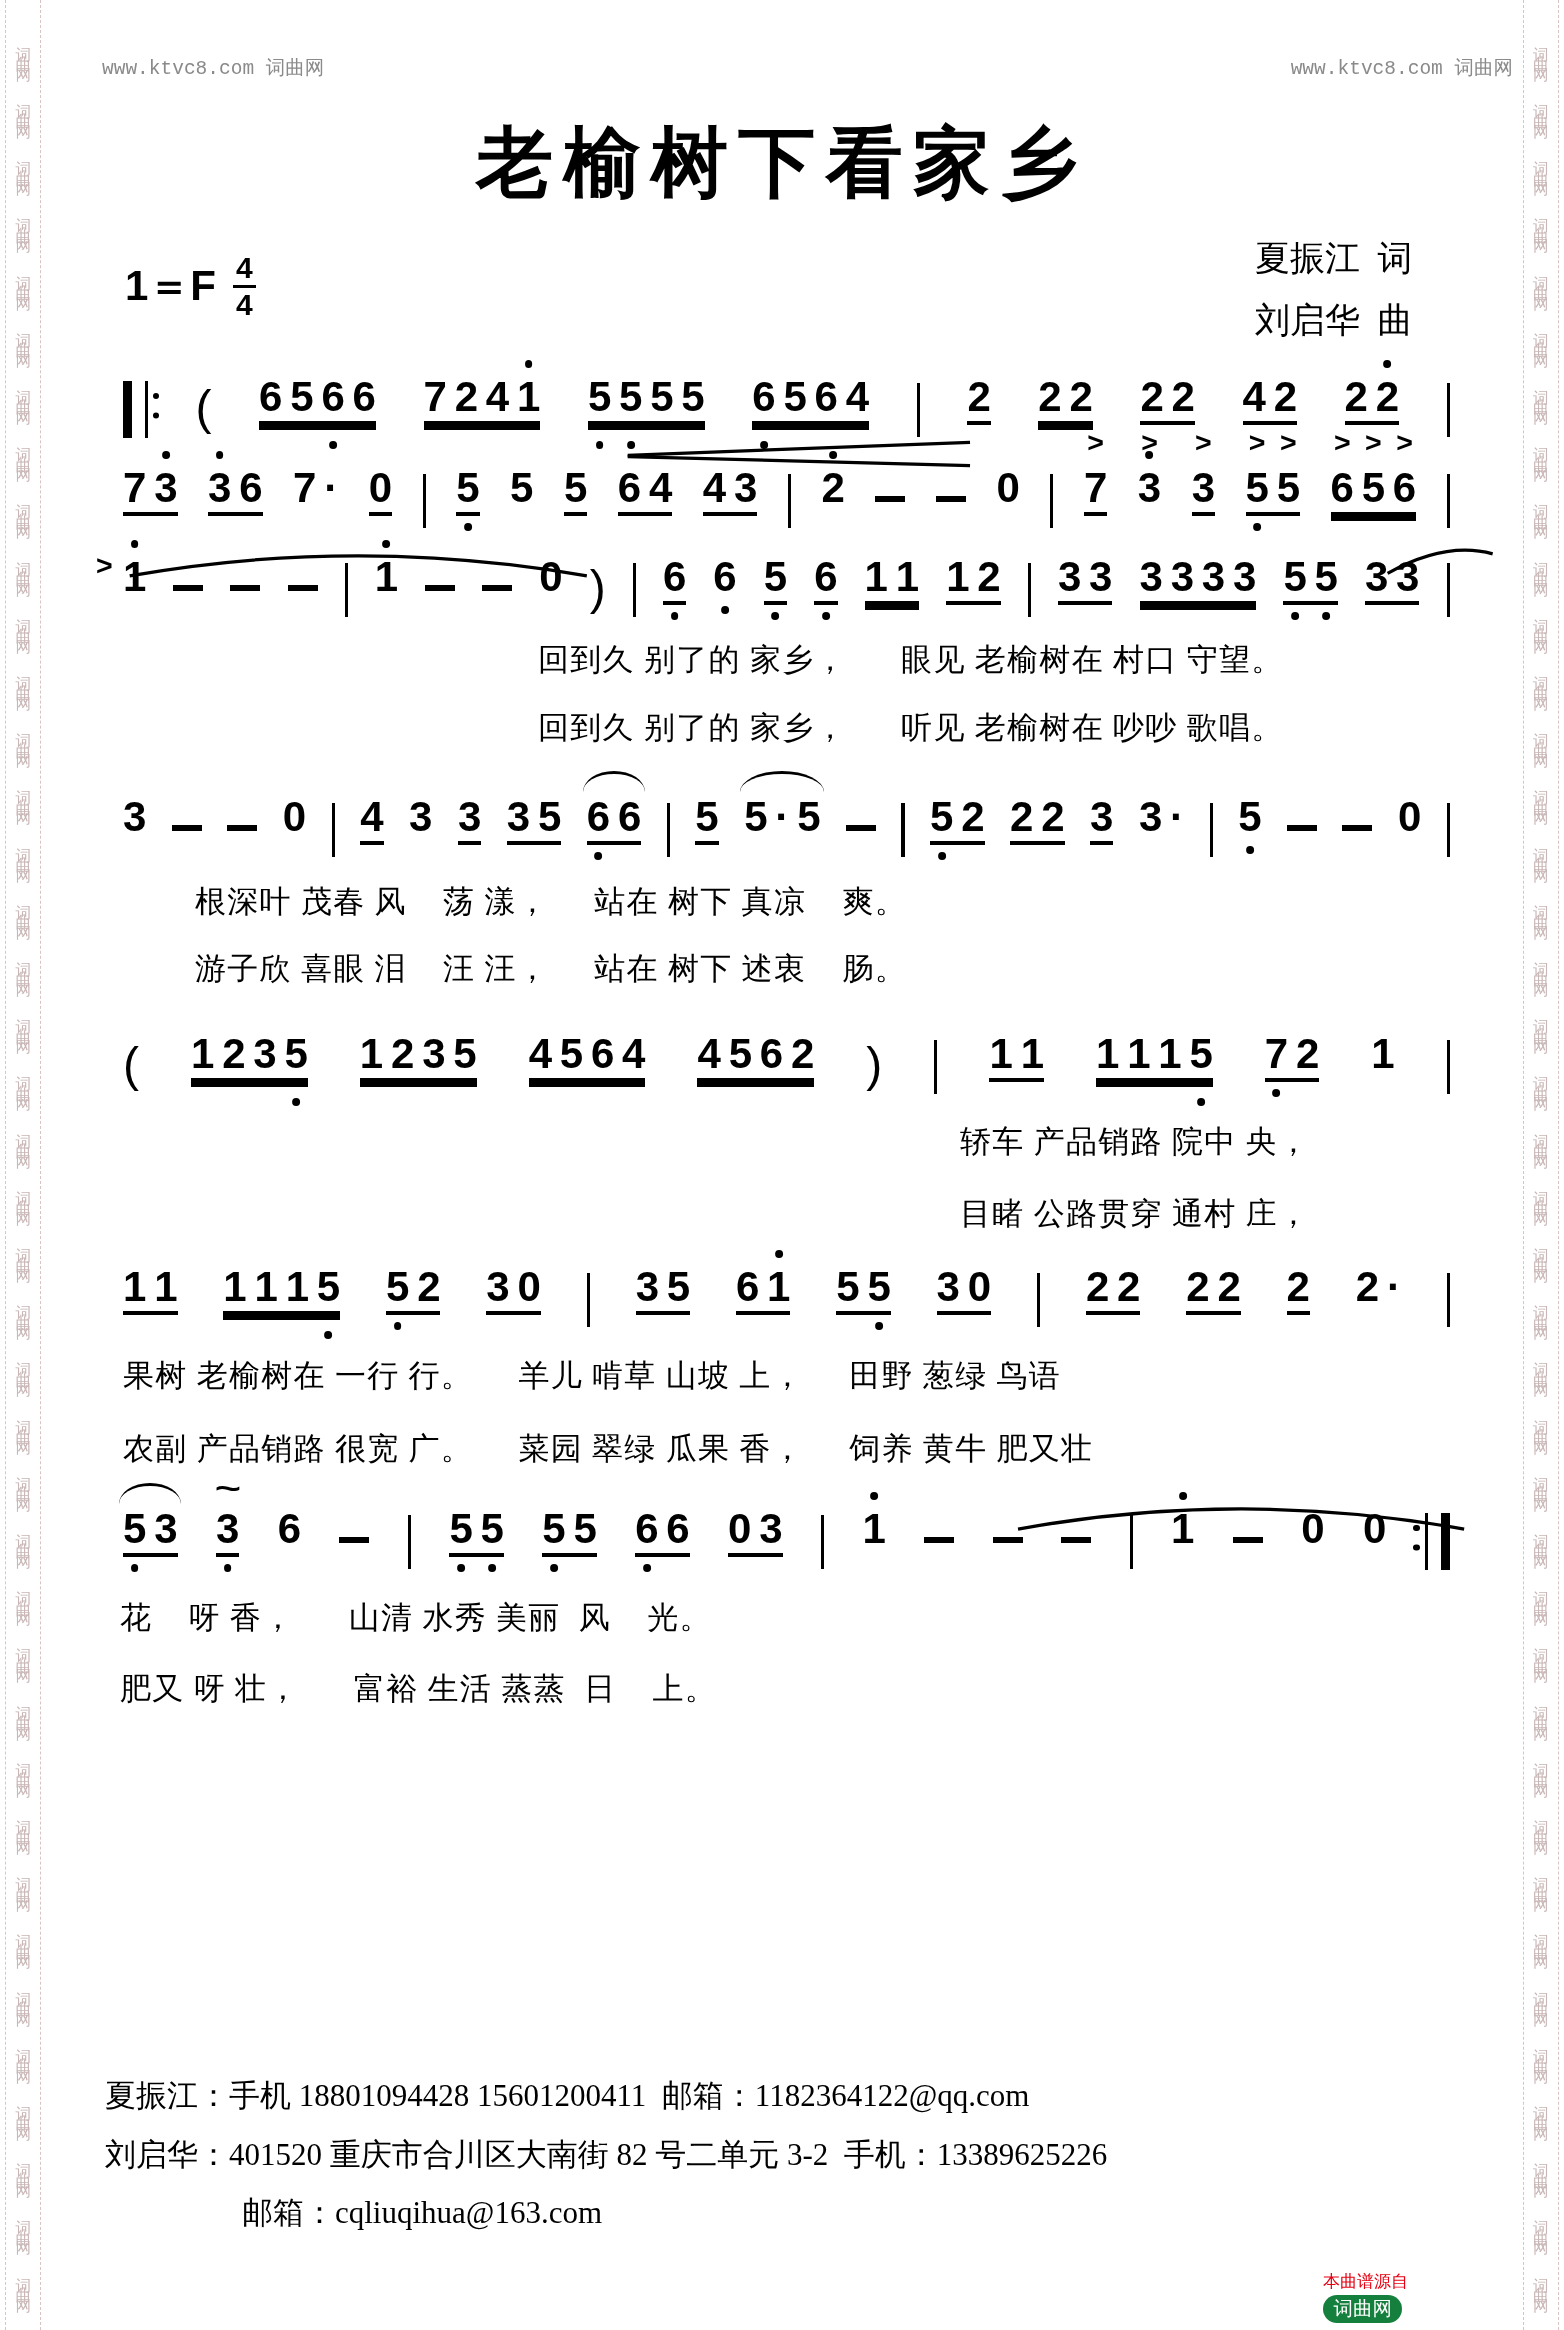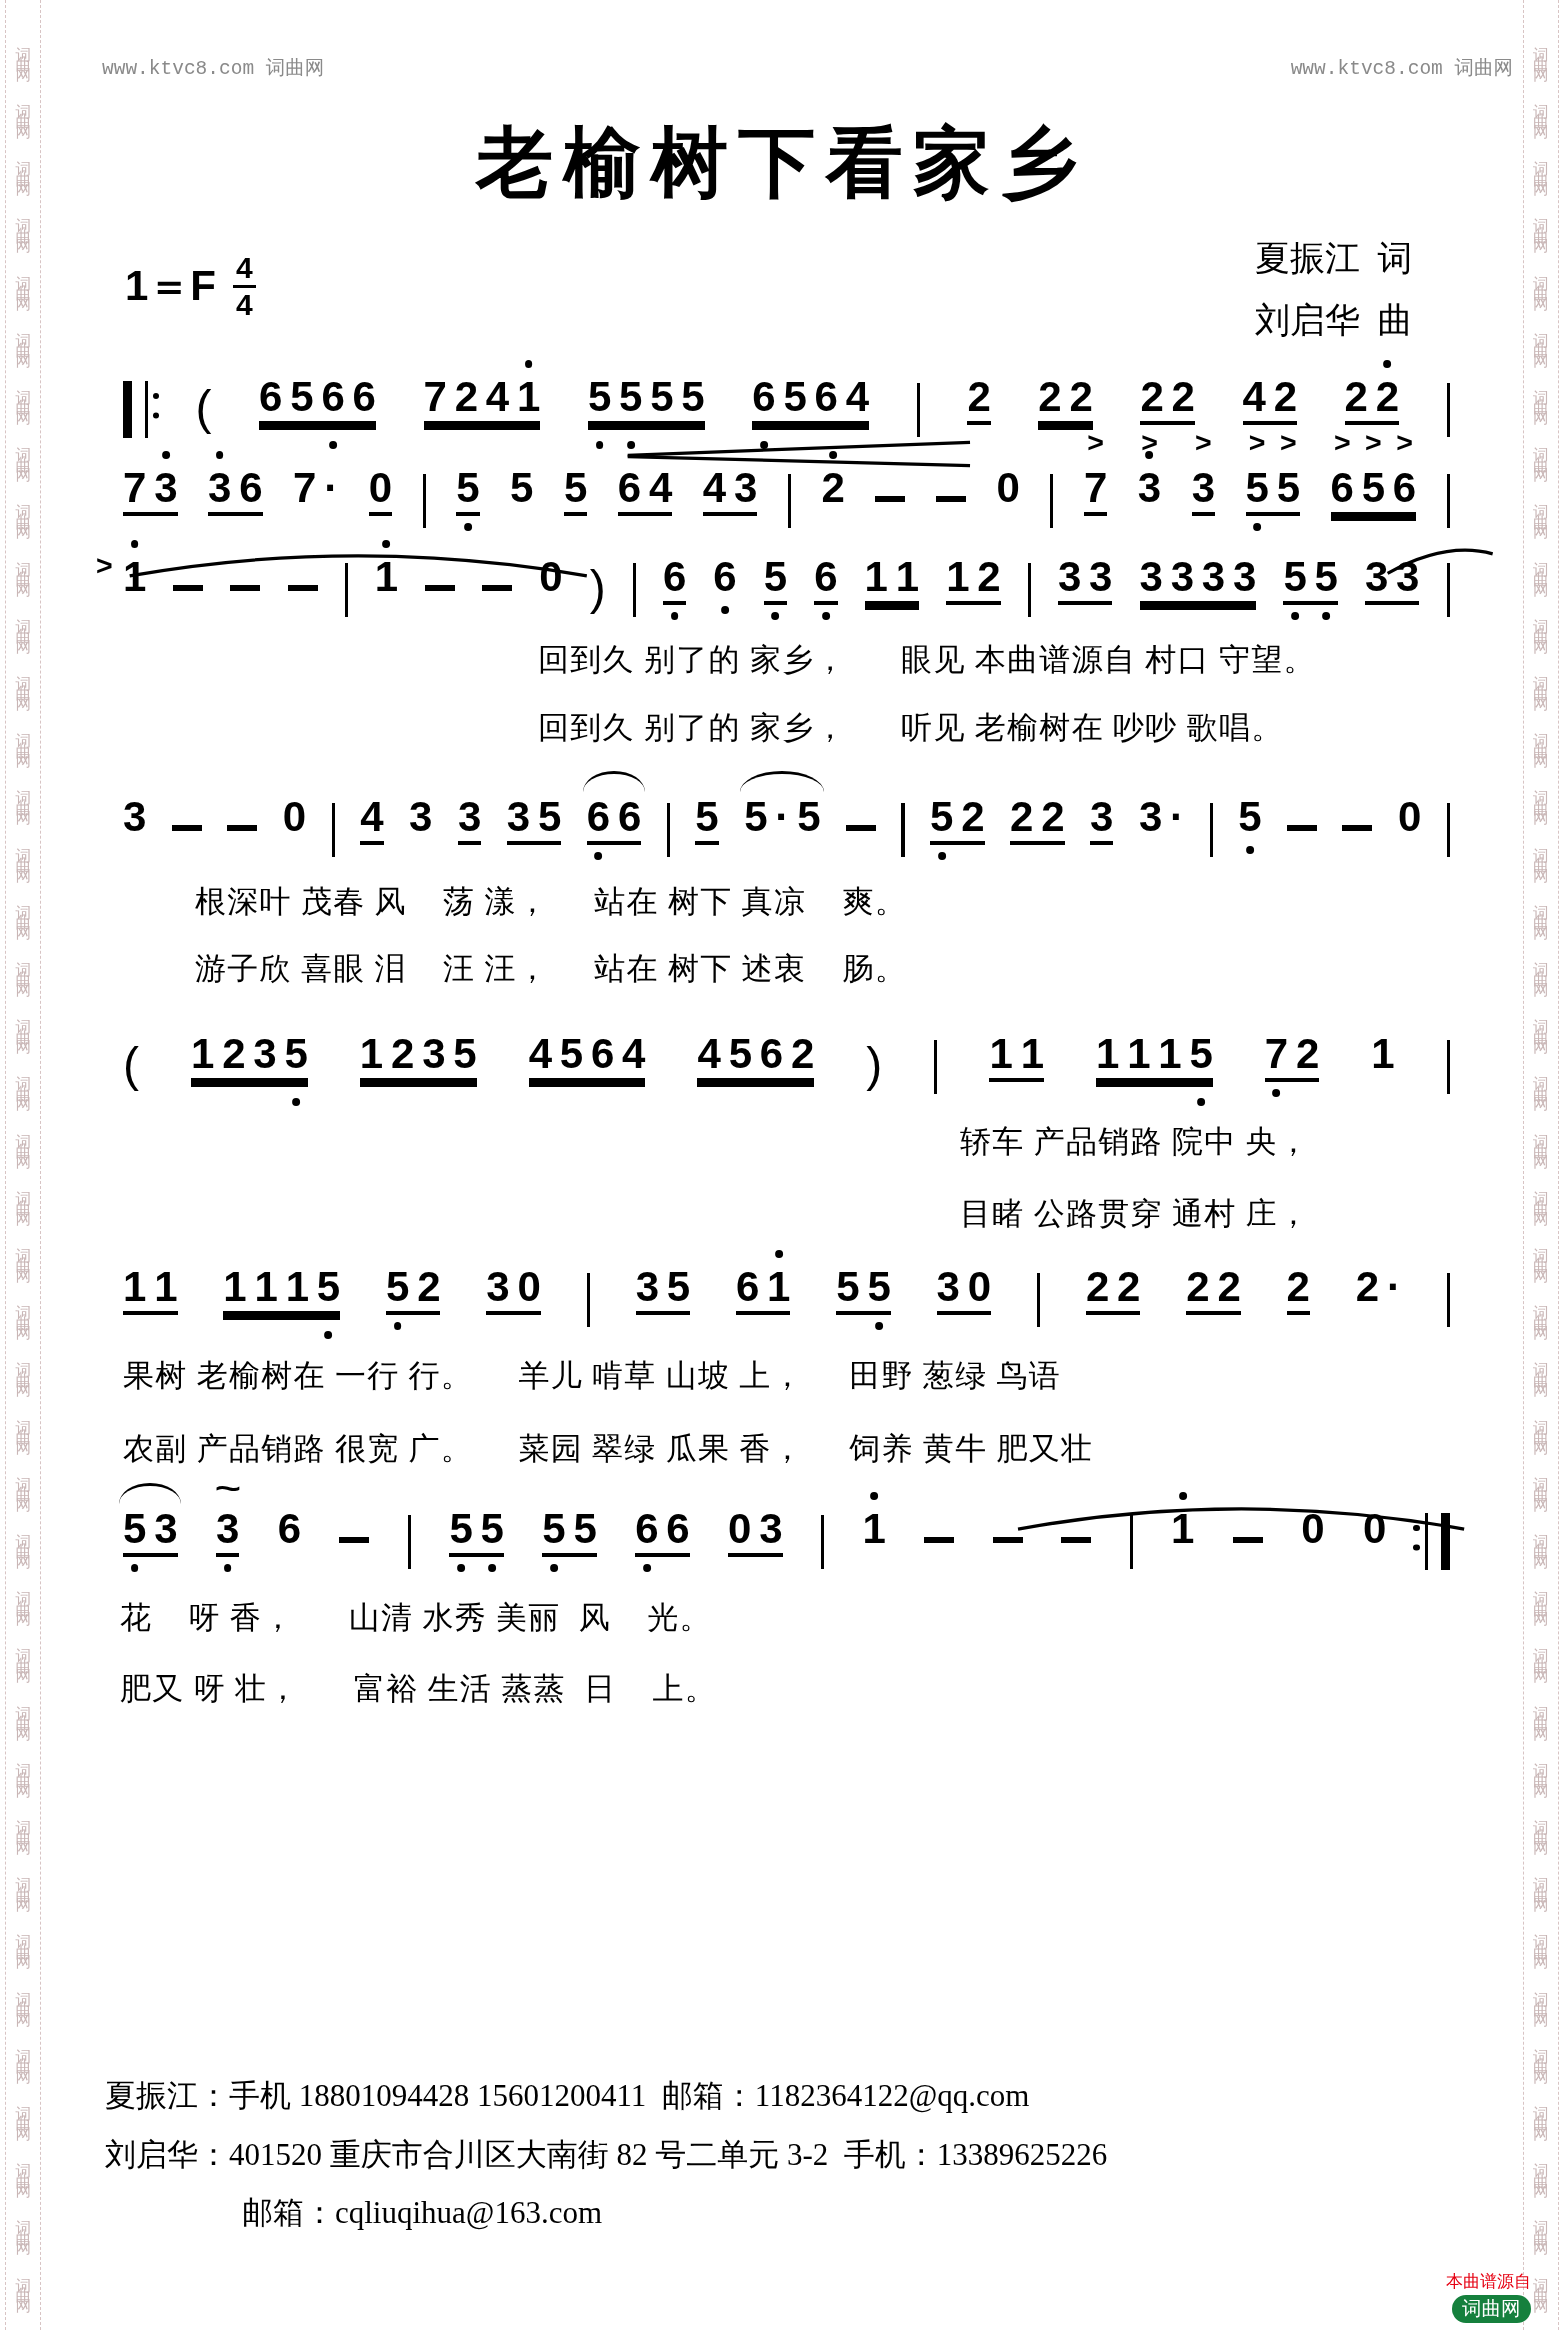--- a/index.html
+++ b/index.html
@@ -49,21 +49,21 @@
   .rb::after{right:-14.3px;} .re::after{left:-14.3px;}
 
   .lyric{position:absolute;font-size:31px;white-space:pre;letter-spacing:1.3px;}
 
   .contact{position:absolute;left:105px;font-size:31px;white-space:pre;}
   .contact.ind{padding-left:137px;font-family:Liberation Serif, serif;}
 
   .overlay{position:absolute;left:0;top:0;pointer-events:none;}
   .slur-accent{position:absolute;left:96px;top:549px;font-size:28.5px;font-weight:bold;font-family:"Liberation Sans",sans-serif;}
 
-  .source{position:absolute;left:1323px;top:2271px;width:208px;text-align:right;line-height:1.25;}
+  .source{position:absolute;left:1323px;top:2271px;width:208px;line-height:1.25;}
   .source-label{color:#e60012;font-size:17px;}
   .source-btn{display:inline-block;margin-top:2.6px;background:#15803d;color:#fff;font-size:19.5px;
               padding:1.9px 10.4px;border-radius:14px;}
 </style>
 </head>
 <body>
 
 <div class="strip left">词曲网　词曲网　词曲网　词曲网　词曲网　词曲网　词曲网　词曲网　词曲网　词曲网　词曲网　词曲网　词曲网　词曲网　词曲网　词曲网　词曲网　词曲网　词曲网　词曲网　词曲网　词曲网　词曲网　词曲网　词曲网　词曲网　词曲网　词曲网　词曲网　词曲网　词曲网　词曲网　词曲网　词曲网　词曲网　词曲网　词曲网　词曲网　词曲网　词曲网　</div>
 <div class="strip right">词曲网　词曲网　词曲网　词曲网　词曲网　词曲网　词曲网　词曲网　词曲网　词曲网　词曲网　词曲网　词曲网　词曲网　词曲网　词曲网　词曲网　词曲网　词曲网　词曲网　词曲网　词曲网　词曲网　词曲网　词曲网　词曲网　词曲网　词曲网　词曲网　词曲网　词曲网　词曲网　词曲网　词曲网　词曲网　词曲网　词曲网　词曲网　词曲网　词曲网　</div>
 
@@ -466,21 +466,21 @@
       <span class="nch">0</span>
     </span>
     <span class="grp u0">
       <span class="nch">0</span>
     </span>
     <span class="re"></span>
   </div>
 
 <span class="slur-accent">&gt;</span>
 
-<div class="lyric" style="left:538px;top:639px">回到久 别了的 家乡，      眼见 本曲谱源自 村口 守望。</div>
+<div class="lyric" style="left:538px;top:639px">回到久 别了的 家乡，      眼见 老榆树在 村口 守望。</div>
 <div class="lyric" style="left:538px;top:707px">回到久 别了的 家乡，      听见 老榆树在 吵吵 歌唱。</div>
 <div class="lyric" style="left:195px;top:881px">根深叶 茂春 风    荡 漾，     站在 树下 真凉    爽。</div>
 <div class="lyric" style="left:195px;top:948px">游子欣 喜眼 泪    汪 汪，     站在 树下 述衷    肠。</div>
 <div class="lyric" style="left:960px;top:1121px">轿车 产品销路 院中 央，</div>
 <div class="lyric" style="left:960px;top:1193px">目睹 公路贯穿 通村 庄，</div>
 <div class="lyric" style="left:123px;top:1355px">果树 老榆树在 一行 行。     羊儿 啃草 山坡 上，     田野 葱绿 鸟语</div>
 <div class="lyric" style="left:123px;top:1428px">农副 产品销路 很宽 广。     菜园 翠绿 瓜果 香，     饲养 黄牛 肥又壮</div>
 <div class="lyric" style="left:120px;top:1597px">花    呀 香，      山清 水秀 美丽  风    光。</div>
 <div class="lyric" style="left:120px;top:1668px">肥又 呀 壮，      富裕 生活 蒸蒸  日    上。</div>
 

